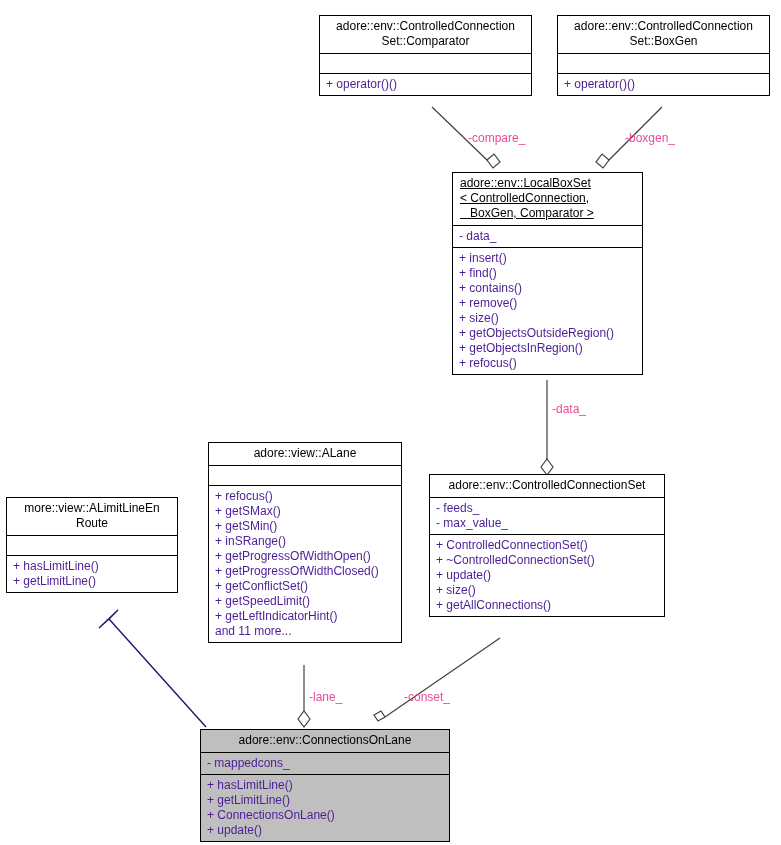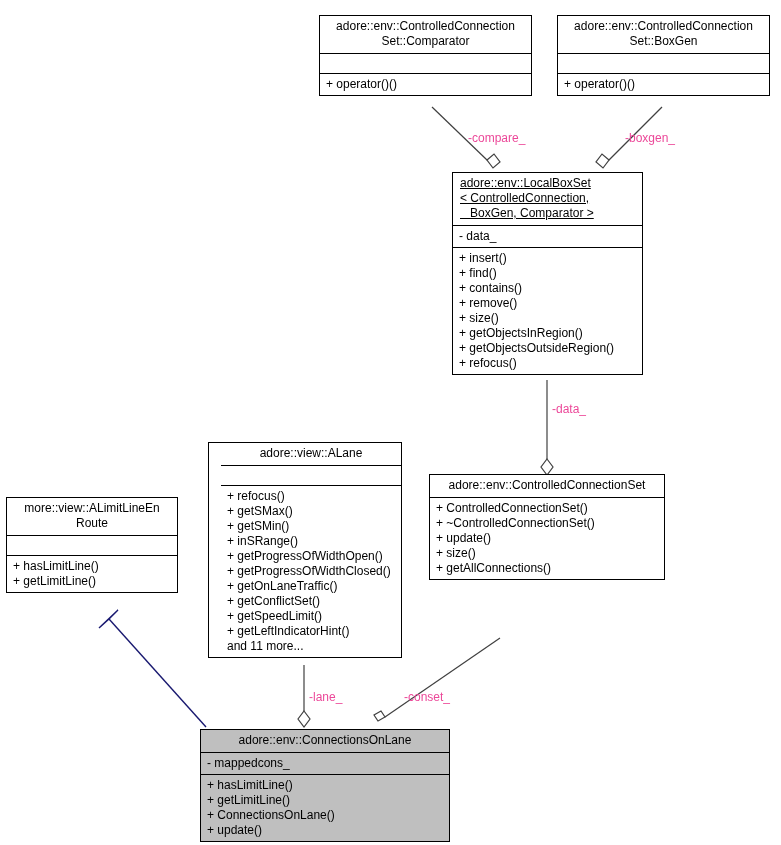--- a/index.html
+++ b/index.html
@@ -51,21 +51,21 @@
     color: #000000;
     white-space: pre;
   }
   .attr-sect, .op-sect {
     text-align: left;
     padding: 3px 5px 3px 6px;
   }
   .row {
     font-size: 12px;
     line-height: 15px;
-    color: #000000;
+    color: #4c1d95;
     white-space: pre;
   }
   .empty-sect {
     height: 20px;
   }
   .edge-label {
     position: absolute;
     font-size: 12px;
     line-height: 14px;
     color: #ec4899;
@@ -142,52 +142,55 @@
     </div>
     <div class="sect attr-sect">
       <div class="row">- data_</div>
     </div>
     <div class="sect op-sect">
       <div class="row">+ insert()</div>
       <div class="row">+ find()</div>
       <div class="row">+ contains()</div>
       <div class="row">+ remove()</div>
       <div class="row">+ size()</div>
+      <div class="row">+ getObjectsOutsideRegion()</div>
       <div class="row">+ getObjectsInRegion()</div>
-      <div class="row">+ getObjectsOutsideRegion()</div>
       <div class="row">+ refocus()</div>
     </div>
   </div>
 
   <div class="umlbox" style="left:429px; top:463px; width:236px;">
     <div class="sect title-sect">
       <div class="title-line">adore::env::ControlledConnectionSet</div>
+    </div>
+    <div class="sect attr-sect">
+      <div class="row">- feeds_</div>
+      <div class="row">- max_value_</div>
     </div>
     <div class="sect op-sect">
       <div class="row">+ ControlledConnectionSet()</div>
       <div class="row">+ ~ControlledConnectionSet()</div>
       <div class="row">+ update()</div>
       <div class="row">+ size()</div>
       <div class="row">+ getAllConnections()</div>
     </div>
   </div>
 
-  <div class="umlbox" style="left:208px; top:431px; width:194px;padding-left:12px;">
+  <div class="umlbox" style="left:208px; top:431px; width:194px;">
     <div class="sect title-sect">
       <div class="title-line">adore::view::ALane</div>
     </div>
     <div class="sect attr-sect empty-sect"></div>
     <div class="sect op-sect">
       <div class="row">+ refocus()</div>
       <div class="row">+ getSMax()</div>
       <div class="row">+ getSMin()</div>
       <div class="row">+ inSRange()</div>
       <div class="row">+ getProgressOfWidthOpen()</div>
       <div class="row">+ getProgressOfWidthClosed()</div>
-      <div class="row">+ getOnLaneTraffic()</div>
       <div class="row">+ getConflictSet()</div>
       <div class="row">+ getSpeedLimit()</div>
       <div class="row">+ getLeftIndicatorHint()</div>
       <div class="row">and 11 more...</div>
     </div>
   </div>
 
   <div class="umlbox" style="left:6px; top:486px; width:172px;">
     <div class="sect title-sect">
       <div class="title-line">more::view::ALimitLineEn</div>

